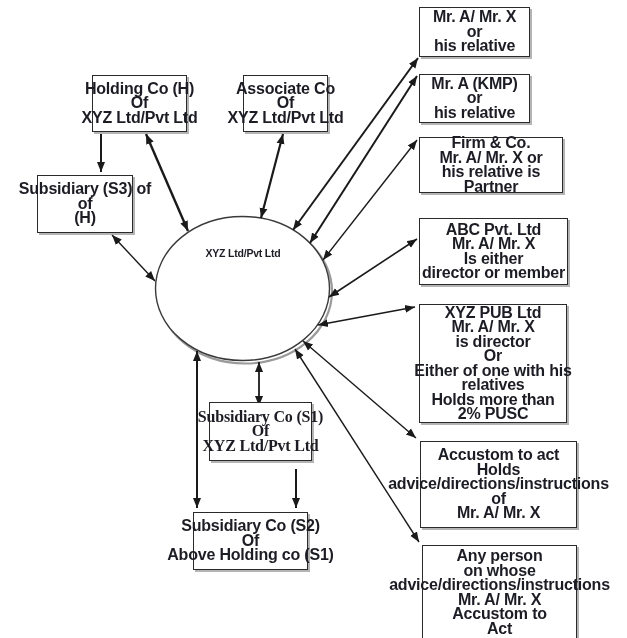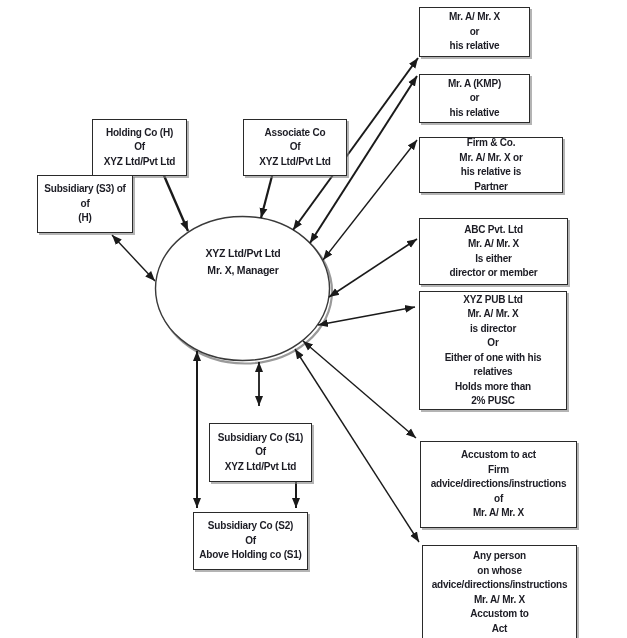--- a/index.html
+++ b/index.html
@@ -5,21 +5,21 @@
   html,body{margin:0;padding:0;background:#fff;}
   #stage{
     position:relative;width:627px;height:638px;background:#ffffff;
     font-family:"Liberation Sans","DejaVu Sans",sans-serif;overflow:hidden;
   }
   #edges{position:absolute;left:0;top:0;width:627px;height:638px;}
   .node{
     position:absolute;background:#ffffff;border:1.5px solid #2a2a2a;
     box-shadow:2px 2px 0 rgba(130,130,130,.6);
     display:flex;flex-direction:column;justify-content:center;align-items:center;
-    text-align:center;color:#1c1c24;font-weight:bold;font-size:10px;
+    text-align:center;color:#1c1c24;font-weight:bold;font-size:16px;
     line-height:14.5px;letter-spacing:-0.2px;box-sizing:border-box;
   }
   .node span{display:block;white-space:nowrap;}
   .center-label{
     position:absolute;left:167px;top:245px;width:152px;text-align:center;
     color:#1c1c24;font-weight:bold;font-size:10.5px;line-height:17px;
     letter-spacing:-0.2px;
   }
   .center-label span{display:block;white-space:nowrap;}
 </style>
@@ -49,30 +49,29 @@
     <line x1="318" y1="325" x2="415" y2="307" stroke="#1a1a1a" stroke-width="1.4" marker-start="url(#ah)" marker-end="url(#ah)"></line>
     <line x1="303" y1="341" x2="416" y2="438" stroke="#1a1a1a" stroke-width="1.4" marker-start="url(#ah)" marker-end="url(#ah)"></line>
     <line x1="295" y1="349" x2="419" y2="542" stroke="#1a1a1a" stroke-width="1.4" marker-start="url(#ah)" marker-end="url(#ah)"></line>
     <line x1="259" y1="362" x2="259" y2="406" stroke="#1a1a1a" stroke-width="1.8" marker-start="url(#ah)" marker-end="url(#ah)"></line>
     <line x1="197" y1="351" x2="197" y2="508" stroke="#1a1a1a" stroke-width="2" marker-start="url(#ah)" marker-end="url(#ah)"></line>
     <line x1="296" y1="469" x2="296" y2="508" stroke="#1a1a1a" stroke-width="2" marker-end="url(#ah)"></line>
   </svg>
 
   <div class="center-label">
     <span>XYZ Ltd/Pvt Ltd</span>
-    <span>Mr. X, Manager</span>
   </div>
 
-  <div class="node" style="left:92px;top:75px;width:95px;height:57px;margin-top:44px;">
+  <div class="node" style="left:92px;top:75px;width:95px;height:57px;">
     <span>Holding Co (H)</span>
     <span>Of</span>
     <span>XYZ Ltd/Pvt Ltd</span>
   </div>
 
-  <div class="node" style="left:243px;top:75px;width:104px;height:57px;margin-top:44px;">
+  <div class="node" style="left:243px;top:75px;width:85px;height:57px;">
     <span>Associate Co</span>
     <span>Of</span>
     <span>XYZ Ltd/Pvt Ltd</span>
   </div>
 
   <div class="node" style="left:37px;top:175px;width:96px;height:58px;">
     <span>Subsidiary (S3) of</span>
     <span>of</span>
     <span>(H)</span>
   </div>
@@ -96,49 +95,49 @@
     <span>Partner</span>
   </div>
 
   <div class="node" style="left:419px;top:218px;width:149px;height:67px;">
     <span>ABC Pvt. Ltd</span>
     <span>Mr. A/ Mr. X</span>
     <span>Is either</span>
     <span>director or member</span>
   </div>
 
-  <div class="node" style="left:419px;top:291px;width:148px;height:119px;">
+  <div class="node" style="left:419px;top:304px;width:148px;height:119px;">
     <span>XYZ PUB Ltd</span>
     <span>Mr. A/ Mr. X</span>
     <span>is director</span>
     <span>Or</span>
     <span>Either of one with his</span>
     <span>relatives</span>
     <span>Holds more than</span>
     <span>2% PUSC</span>
   </div>
 
   <div class="node" style="left:420px;top:441px;width:157px;height:87px;">
     <span>Accustom to act</span>
-    <span>Firm</span>
+    <span>Holds</span>
     <span>advice/directions/instructions</span>
     <span>of</span>
     <span>Mr. A/ Mr. X</span>
   </div>
 
   <div class="node" style="left:422px;top:545px;width:155px;height:95px;">
     <span>Any person</span>
     <span>on whose</span>
     <span>advice/directions/instructions</span>
     <span>Mr. A/ Mr. X</span>
     <span>Accustom to</span>
     <span>Act</span>
   </div>
 
-  <div class="node" style="left:209px;top:423px;width:103px;height:59px;">
+  <div class="node" style="left:209px;top:402px;width:103px;height:59px;font-family:Liberation Serif, serif;">
     <span>Subsidiary Co (S1)</span>
     <span>Of</span>
     <span>XYZ Ltd/Pvt Ltd</span>
   </div>
 
   <div class="node" style="left:193px;top:512px;width:115px;height:58px;">
     <span>Subsidiary Co (S2)</span>
     <span>Of</span>
     <span>Above Holding co (S1)</span>
   </div>

